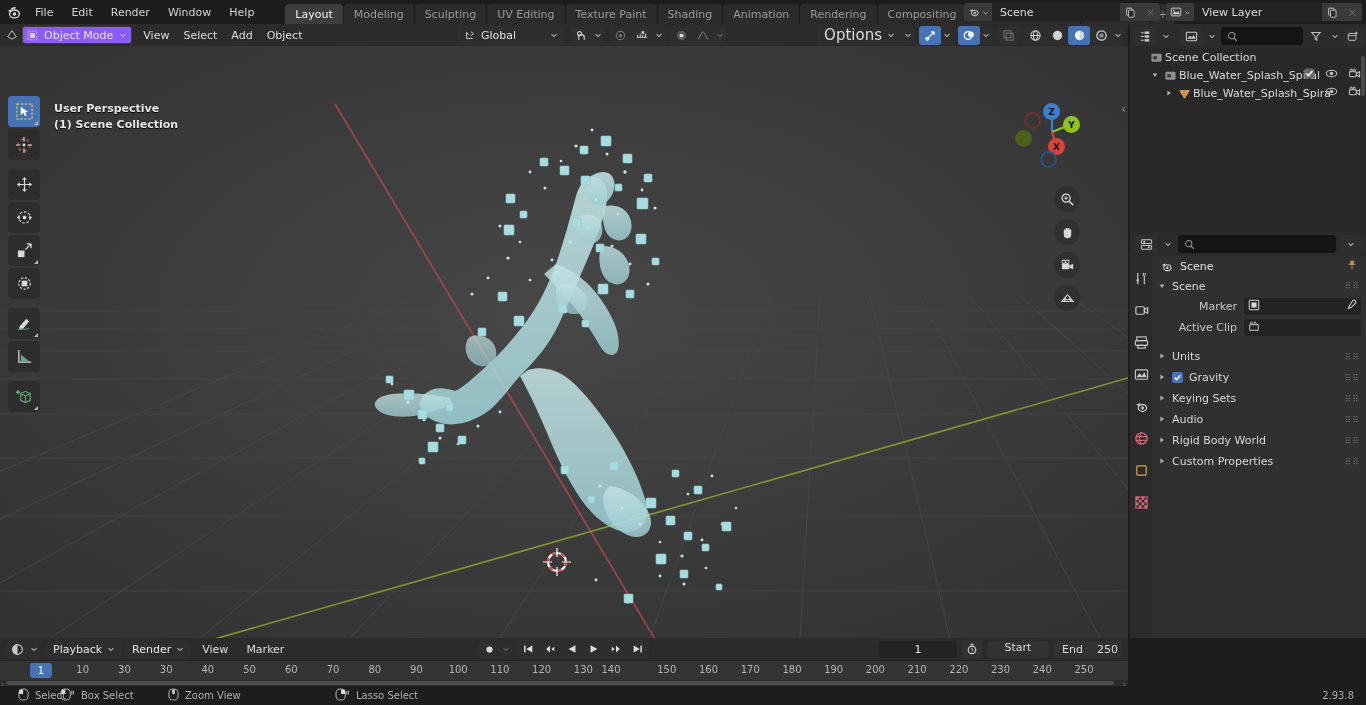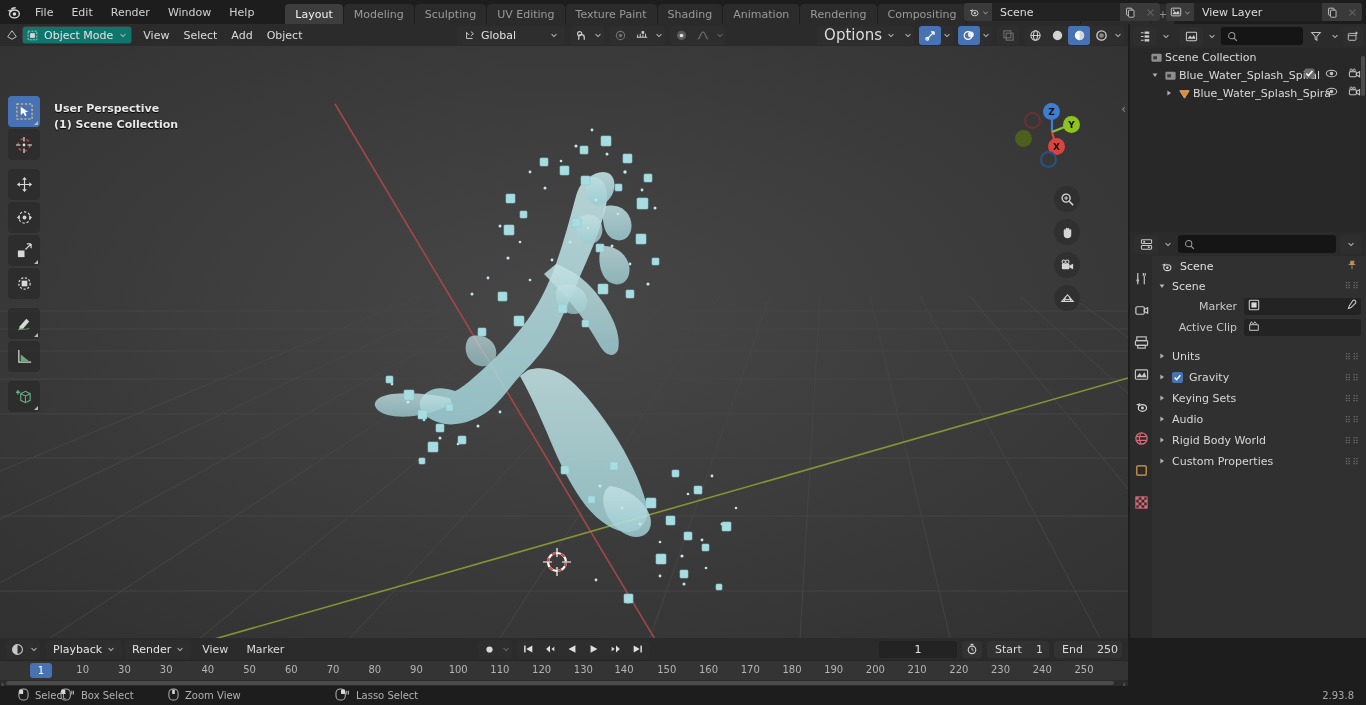--- a/index.html
+++ b/index.html
@@ -59,21 +59,21 @@
     position:absolute; left:0; top:0; width:1128px; height:22px;
     background:#2b2b2b; display:flex; align-items:center; padding-left:6px; z-index:20;
   }
   .vp-canvas{
     position:absolute; left:0; top:22px; width:1128px; height:592px;
     background:
       radial-gradient(ellipse 1200px 700px at 50% 45%, #434343 0%, #393939 60%, #303030 100%);
     overflow:hidden;
   }
   .mode-sel{
-    display:flex; align-items:center; height:18px; background:#0f766e;
+    display:flex; align-items:center; height:18px; background:#8b5cf6;
     border:1px solid #3d3d3d; border-radius:3px; padding:0 4px; min-width:98px; gap:6px;
   }
   .mode-sel .lbl{ font-size:11px; color:#e2e2e2; }
   .vp-menu{
     height:18px; padding:0 7px; display:flex; align-items:center;
     font-size:11px; color:#dcdcdc; border-radius:3px; cursor:default;
   }
   .grp{
     display:flex; align-items:center; background:#2e2e2e; border-radius:4px; height:19px;
     margin-left:5px;
@@ -1199,21 +1199,21 @@
 
       <div style="position:absolute;right:6px;display:flex;align-items:center;gap:5px;">
         <div class="num-field" style="width:78px;">1</div>
         <div class="gbtn" style="background:#323232;border-radius:3px;width:20px;height:17px;">
           <svg width="12" height="12" viewBox="0 0 14 14">
               <circle cx="7" cy="8" r="4.4" fill="none" stroke="#d2d2d2" stroke-width="1.3"></circle>
               <path d="M7 5.6 L7 8 L8.8 9" stroke="#d2d2d2" stroke-width="1.1" fill="none"></path>
               <path d="M5.3 1.8 L8.7 1.8" stroke="#d2d2d2" stroke-width="1.6"></path>
             </svg>
         </div>
-        <div class="sefield" style="width:62px;">
+        <div class="sefield" style="width:62px;flex-direction:column;">
           <span>Start</span>
           <span>1</span>
         </div>
         <div class="sefield" style="width:68px;">
           <span>End</span>
           <span>250</span>
         </div>
       </div>
     </div>
 
@@ -1225,21 +1225,21 @@
           <div class="tick" style="left: 207.88px;">40</div>
           <div class="tick" style="left: 249.6px;">50</div>
           <div class="tick" style="left: 291.32px;">60</div>
           <div class="tick" style="left: 333.04px;">70</div>
           <div class="tick" style="left: 374.76px;">80</div>
           <div class="tick" style="left: 416.48px;">90</div>
           <div class="tick" style="left: 458.2px;">100</div>
           <div class="tick" style="left: 499.92px;">110</div>
           <div class="tick" style="left: 541.64px;">120</div>
           <div class="tick" style="left: 583.36px;">130</div>
-          <div class="tick" style="left: 624px;">140</div>
+          <div class="tick" style="left: 611px;">140</div>
           <div class="tick" style="left: 666.8px;">150</div>
           <div class="tick" style="left: 708.52px;">160</div>
           <div class="tick" style="left: 750.24px;">170</div>
           <div class="tick" style="left: 791.96px;">180</div>
           <div class="tick" style="left: 833.68px;">190</div>
           <div class="tick" style="left: 875.4px;">200</div>
           <div class="tick" style="left: 917.12px;">210</div>
           <div class="tick" style="left: 958.84px;">220</div>
           <div class="tick" style="left: 1000.56px;">230</div>
           <div class="tick" style="left: 1042.28px;">240</div>

